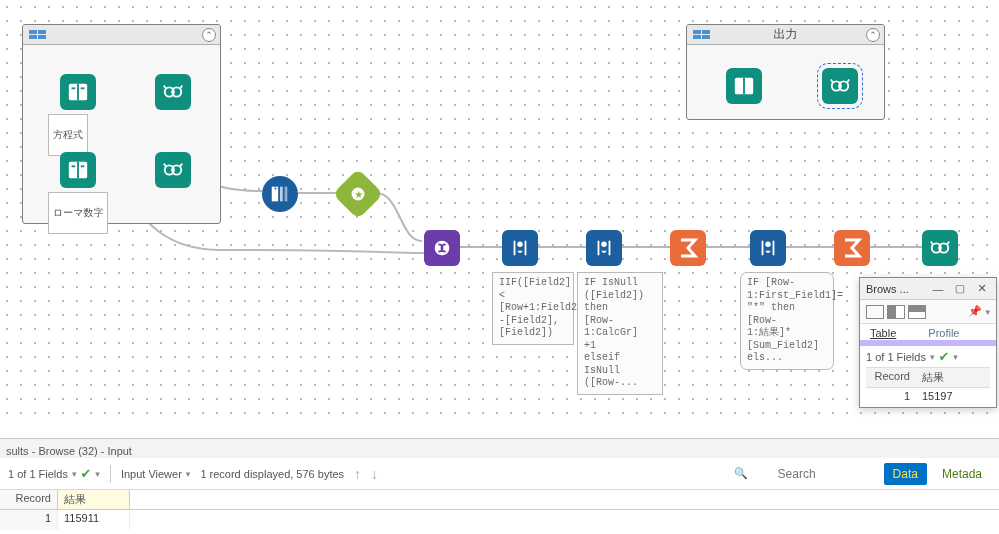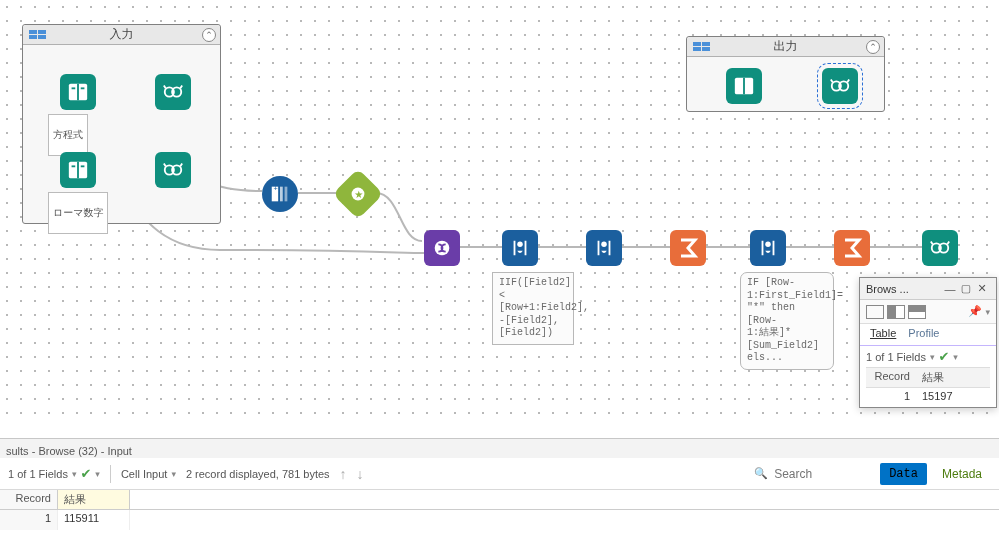--- a/index.html
+++ b/index.html
@@ -145,29 +145,30 @@
     margin-left: auto;
     gap: 6px;
   }
   .search-input {
     width: 100px;
     border: none;
     background: transparent;
     color: #888;
     font-size: 12px;
     outline: none;
+    margin-left: 24px;
   }
   .pillbtn {
     padding: 4px 9px;
     font-size: 12px;
     border: 0;
     border-radius: 2px;
     cursor: pointer;
   }
-  .pillbtn.primary { background: #0072c6; color: #000000; font-family: Liberation Mono, monospace; }
+  .pillbtn.primary { background: #0072c6; color: #fde047; }
   .pillbtn.secondary { background: #fff; color: #4d7c0f; }
   .grid-head {
     display: flex;
     height: 20px;
     border-bottom: 1px solid #ccc;
   }
   .grid-head .cell {
     border-right: 1px solid #ccc;
     padding: 2px 6px;
     color: #555;
@@ -191,20 +192,21 @@
     background: #fff;
     box-shadow: 0 2px 8px rgba(0,0,0,0.2);
   }
   .float-win .titlebar {
     height: 22px;
     background: #f0f0f0;
     border-bottom: 1px solid #ccc;
     display: flex;
     align-items: center;
     padding: 0 6px;
+    gap: 6px;
   }
   .float-win .titlebar .title { flex: 1; color: #333; font-size: 11px; }
   .winbtn { width: 16px; text-align: center; color: #555; cursor: pointer; }
   .layout-icons {
     height: 24px;
     display: flex;
     align-items: center;
     gap: 3px;
     padding: 2px 6px;
     border-bottom: 1px solid #ddd;
@@ -214,22 +216,22 @@
     width: 18px; height: 14px;
     border: 1px solid #888;
     display: inline-block;
     position: relative;
   }
   .pin { margin-left: auto; color: #555; font-size: 11px; }
   .tabs {
     display: flex;
     height: 22px;
     padding: 0 4px;
-    border-bottom: 1px solid #c4b5fd;
-    gap: 0;
+    border-bottom: 6px solid #c4b5fd;
+    gap: 20px;
     text-align: right;
   }
   .tab {
     padding: 3px 6px;
     color: #5a7696;
     font-size: 11px;
     cursor: pointer;
   }
   .tab.active { text-decoration: underline; color: #333; }
   .fw-body { padding: 3px 6px; }
@@ -279,21 +281,20 @@
   </svg>
 
   <div class="container-box" style="left:22px; top:24px; width:199px; height:200px;">
     <div class="container-title-bar">
       <svg class="container-grab" viewBox="0 0 20 10">
           <rect x="0" y="0" width="8" height="4" fill="#4a90d9"></rect>
           <rect x="9" y="0" width="8" height="4" fill="#4a90d9"></rect>
           <rect x="0" y="5" width="8" height="4" fill="#4a90d9"></rect>
           <rect x="9" y="5" width="8" height="4" fill="#4a90d9"></rect>
         </svg>
-      <div class="container-title">入力</div>
       <div class="collapse-btn">⌃</div>
     </div>
   </div>
 
   <div class="tool" style="left:60px; top:74px; background:#0f8f7e;">
     <svg width="22" height="22" viewBox="0 0 24 24">
         <rect x="2" y="3" width="20" height="18" rx="2" fill="#fff"></rect>
         <rect x="11" y="3" width="2" height="18" fill="#0f8f7e"></rect>
         <rect x="5" y="7" width="4" height="2" fill="#0f8f7e"></rect>
         <rect x="15" y="7" width="4" height="2" fill="#0f8f7e"></rect>
@@ -391,28 +392,34 @@
         <circle cx="8" cy="12" r="5" fill="none" stroke="#fff" stroke-width="2"></circle>
         <circle cx="16" cy="12" r="5" fill="none" stroke="#fff" stroke-width="2"></circle>
         <path d="M4,8 L2,5 M20,8 L22,5" stroke="#fff" stroke-width="2"></path>
       </svg>
   </div>
 
   <div class="anno" style="left:492px; top:272px; width:82px; white-space:pre-line;">IIF([Field2]&lt;
 [Row+1:Field2],
 -[Field2],
 [Field2])</div>
+  <div class="anno" style="left:577px; top:272px; width:86px; white-space:pre-line;">IF IsNull
+([Field2]) then
+[Row-1:CalcGr]
++1
+elseif IsNull
+([Row-...</div>
   <div class="anno" style="left:740px; top:272px; width:94px; white-space:pre-line;border-radius:7px;">IF [Row-
 1:First_Field1]=
 "*" then [Row-
 1:結果]*
 [Sum_Field2]
 els...</div>
 
-  <div class="container-box" style="left:686px; top:24px; width:199px; height:76px;margin-top:12px;">
+  <div class="container-box" style="left:686px; top:24px; width:199px; height:96px;">
     <div class="container-title-bar">
       <svg class="container-grab" viewBox="0 0 20 10">
           <rect x="0" y="0" width="8" height="4" fill="#4a90d9"></rect>
           <rect x="9" y="0" width="8" height="4" fill="#4a90d9"></rect>
           <rect x="0" y="5" width="8" height="4" fill="#4a90d9"></rect>
           <rect x="9" y="5" width="8" height="4" fill="#4a90d9"></rect>
         </svg>
       <div class="container-title">出力</div>
       <div class="collapse-btn">⌃</div>
     </div>
@@ -478,24 +485,24 @@
 <div class="panes-row">
   <div class="toolbar">
     <div class="dropdown">
       <span>1 of 1 Fields</span>
       <span class="chev">▾</span>
       <span class="check">✔</span>
       <span class="chev">▾</span>
     </div>
     <div style="width:1px;height:18px;background:#ccc;"></div>
     <div class="dropdown">
-      <span>Cell Input</span>
+      <span>Input Viewer</span>
       <span class="chev">▾</span>
     </div>
-    <span style="color:#555;">2 record displayed, 781 bytes</span>
+    <span style="color:#555;">1 record displayed, 576 bytes</span>
     <span class="arrow-btn">↑</span>
     <span class="arrow-btn">↓</span>
     <div class="search-wrap">
       <span style="color:#aaa;">🔍</span>
       <input class="search-input" placeholder="Search" style="">
       <button class="pillbtn primary">Data</button>
       <button class="pillbtn secondary">Metada</button>
     </div>
   </div>
   <div class="grid-head">

